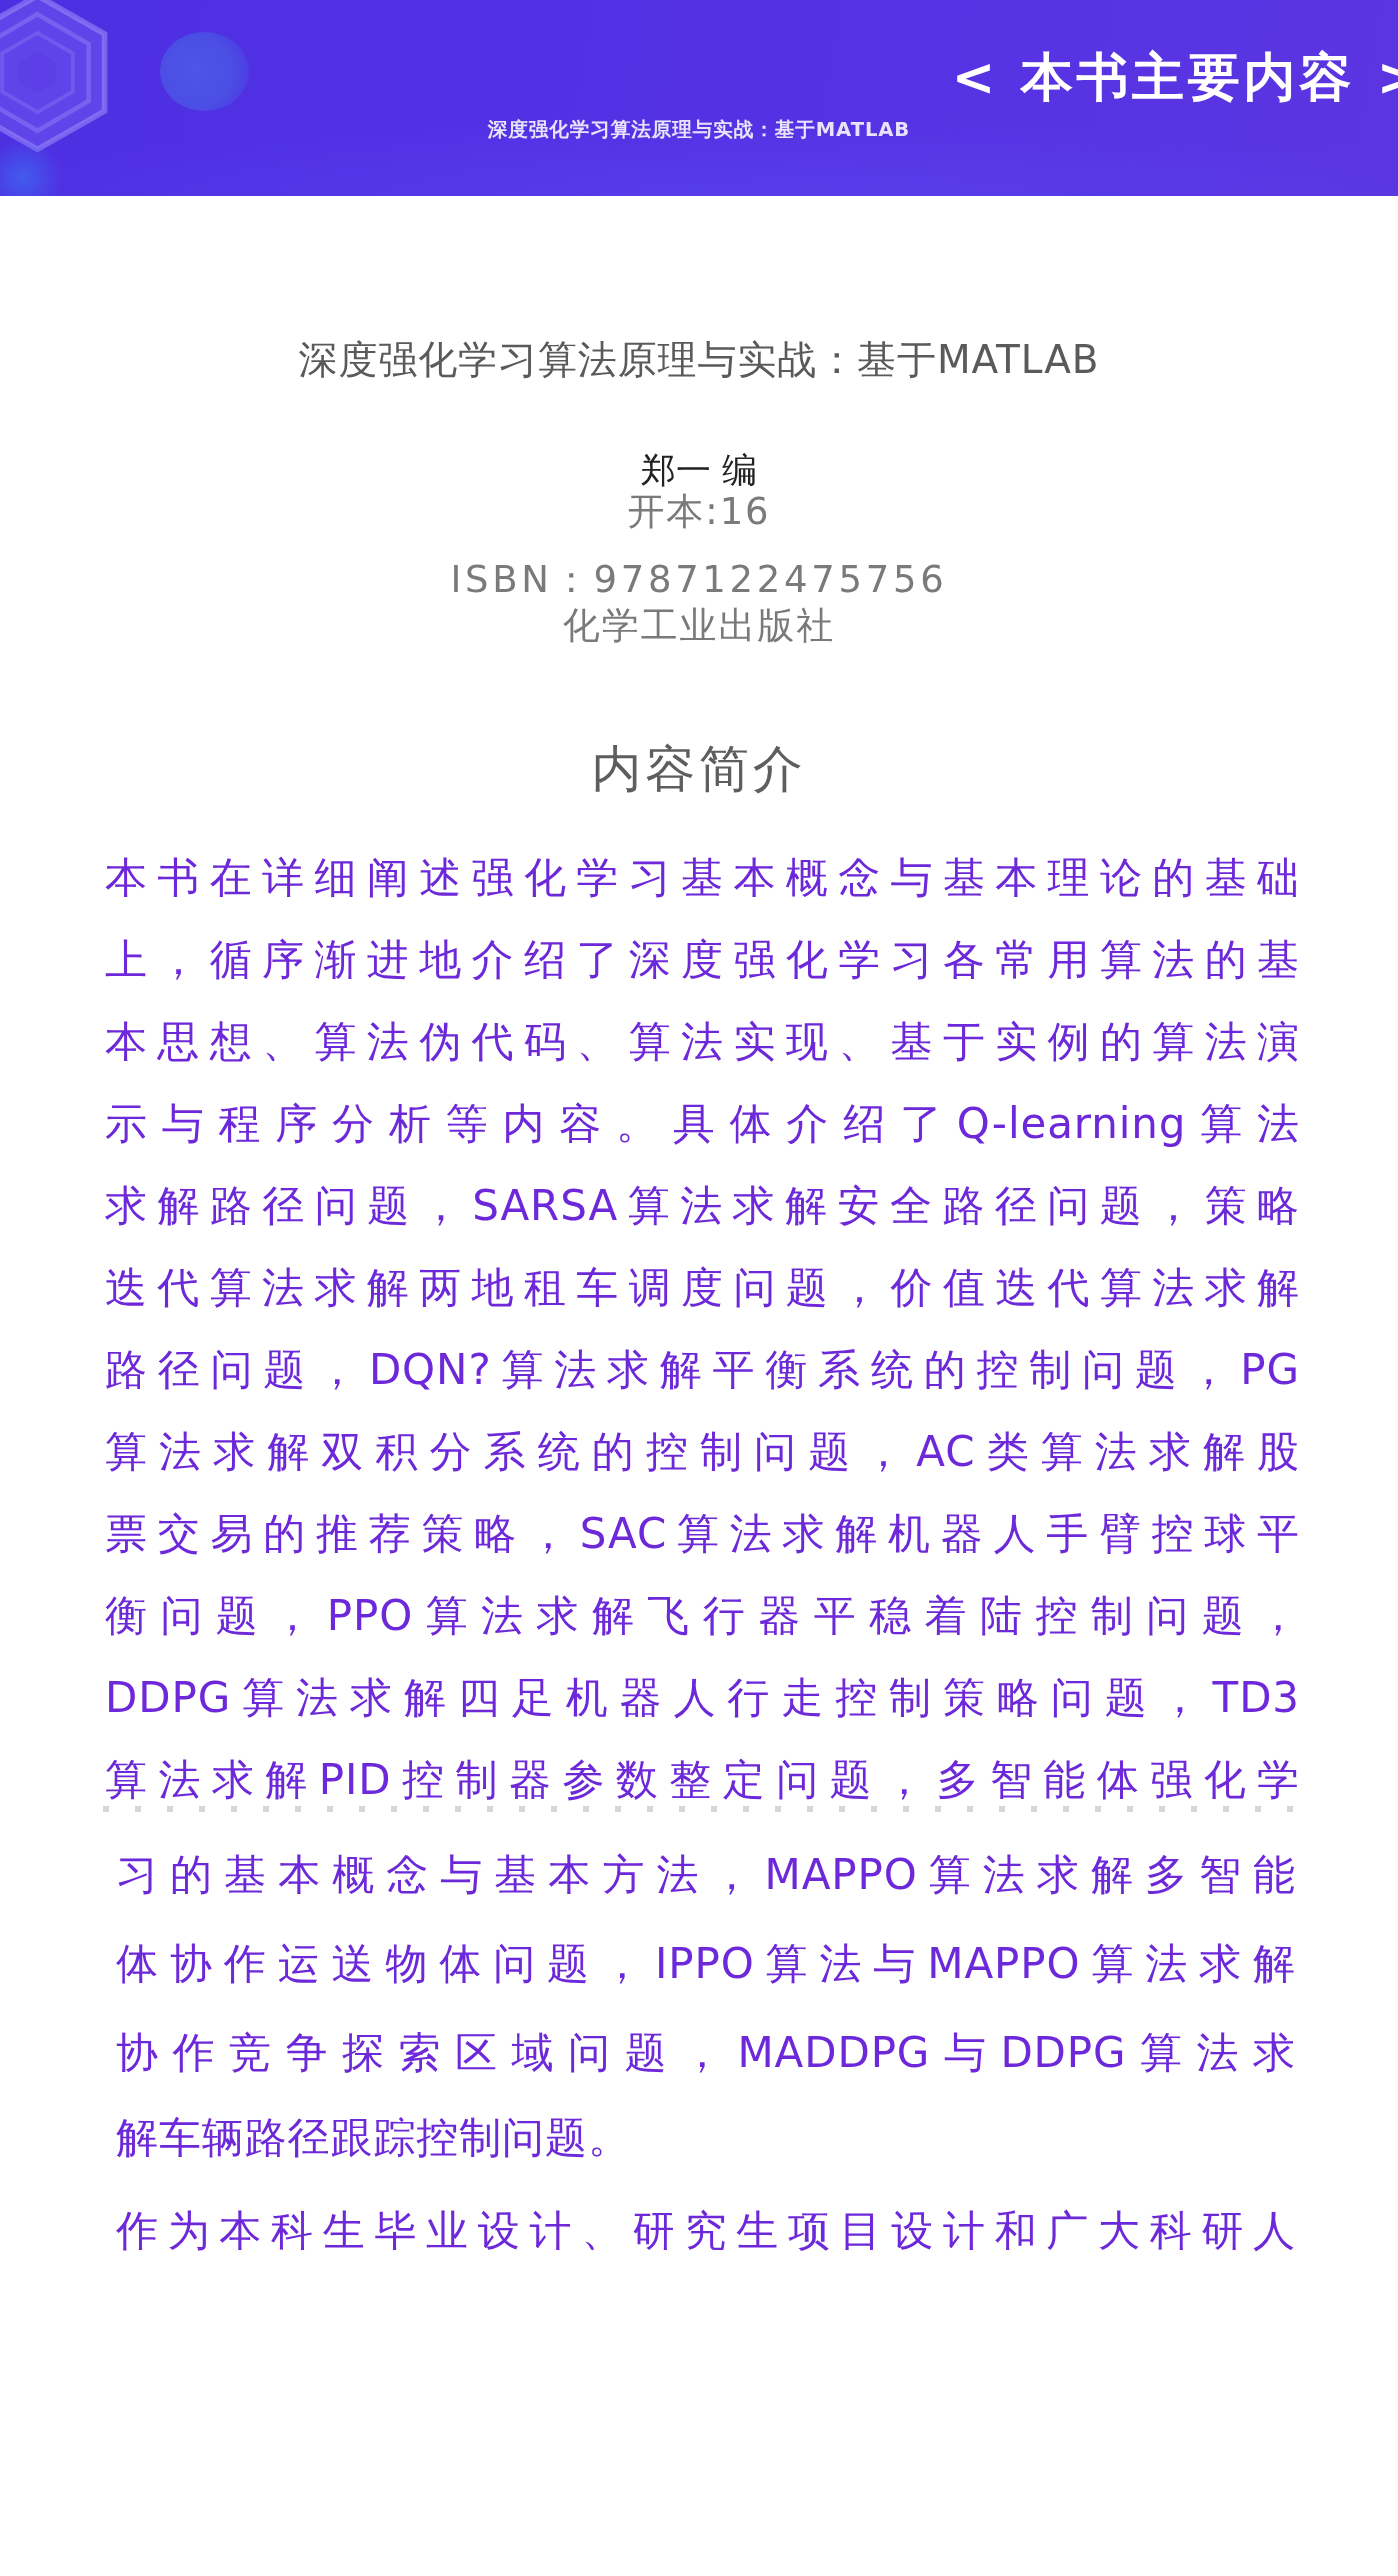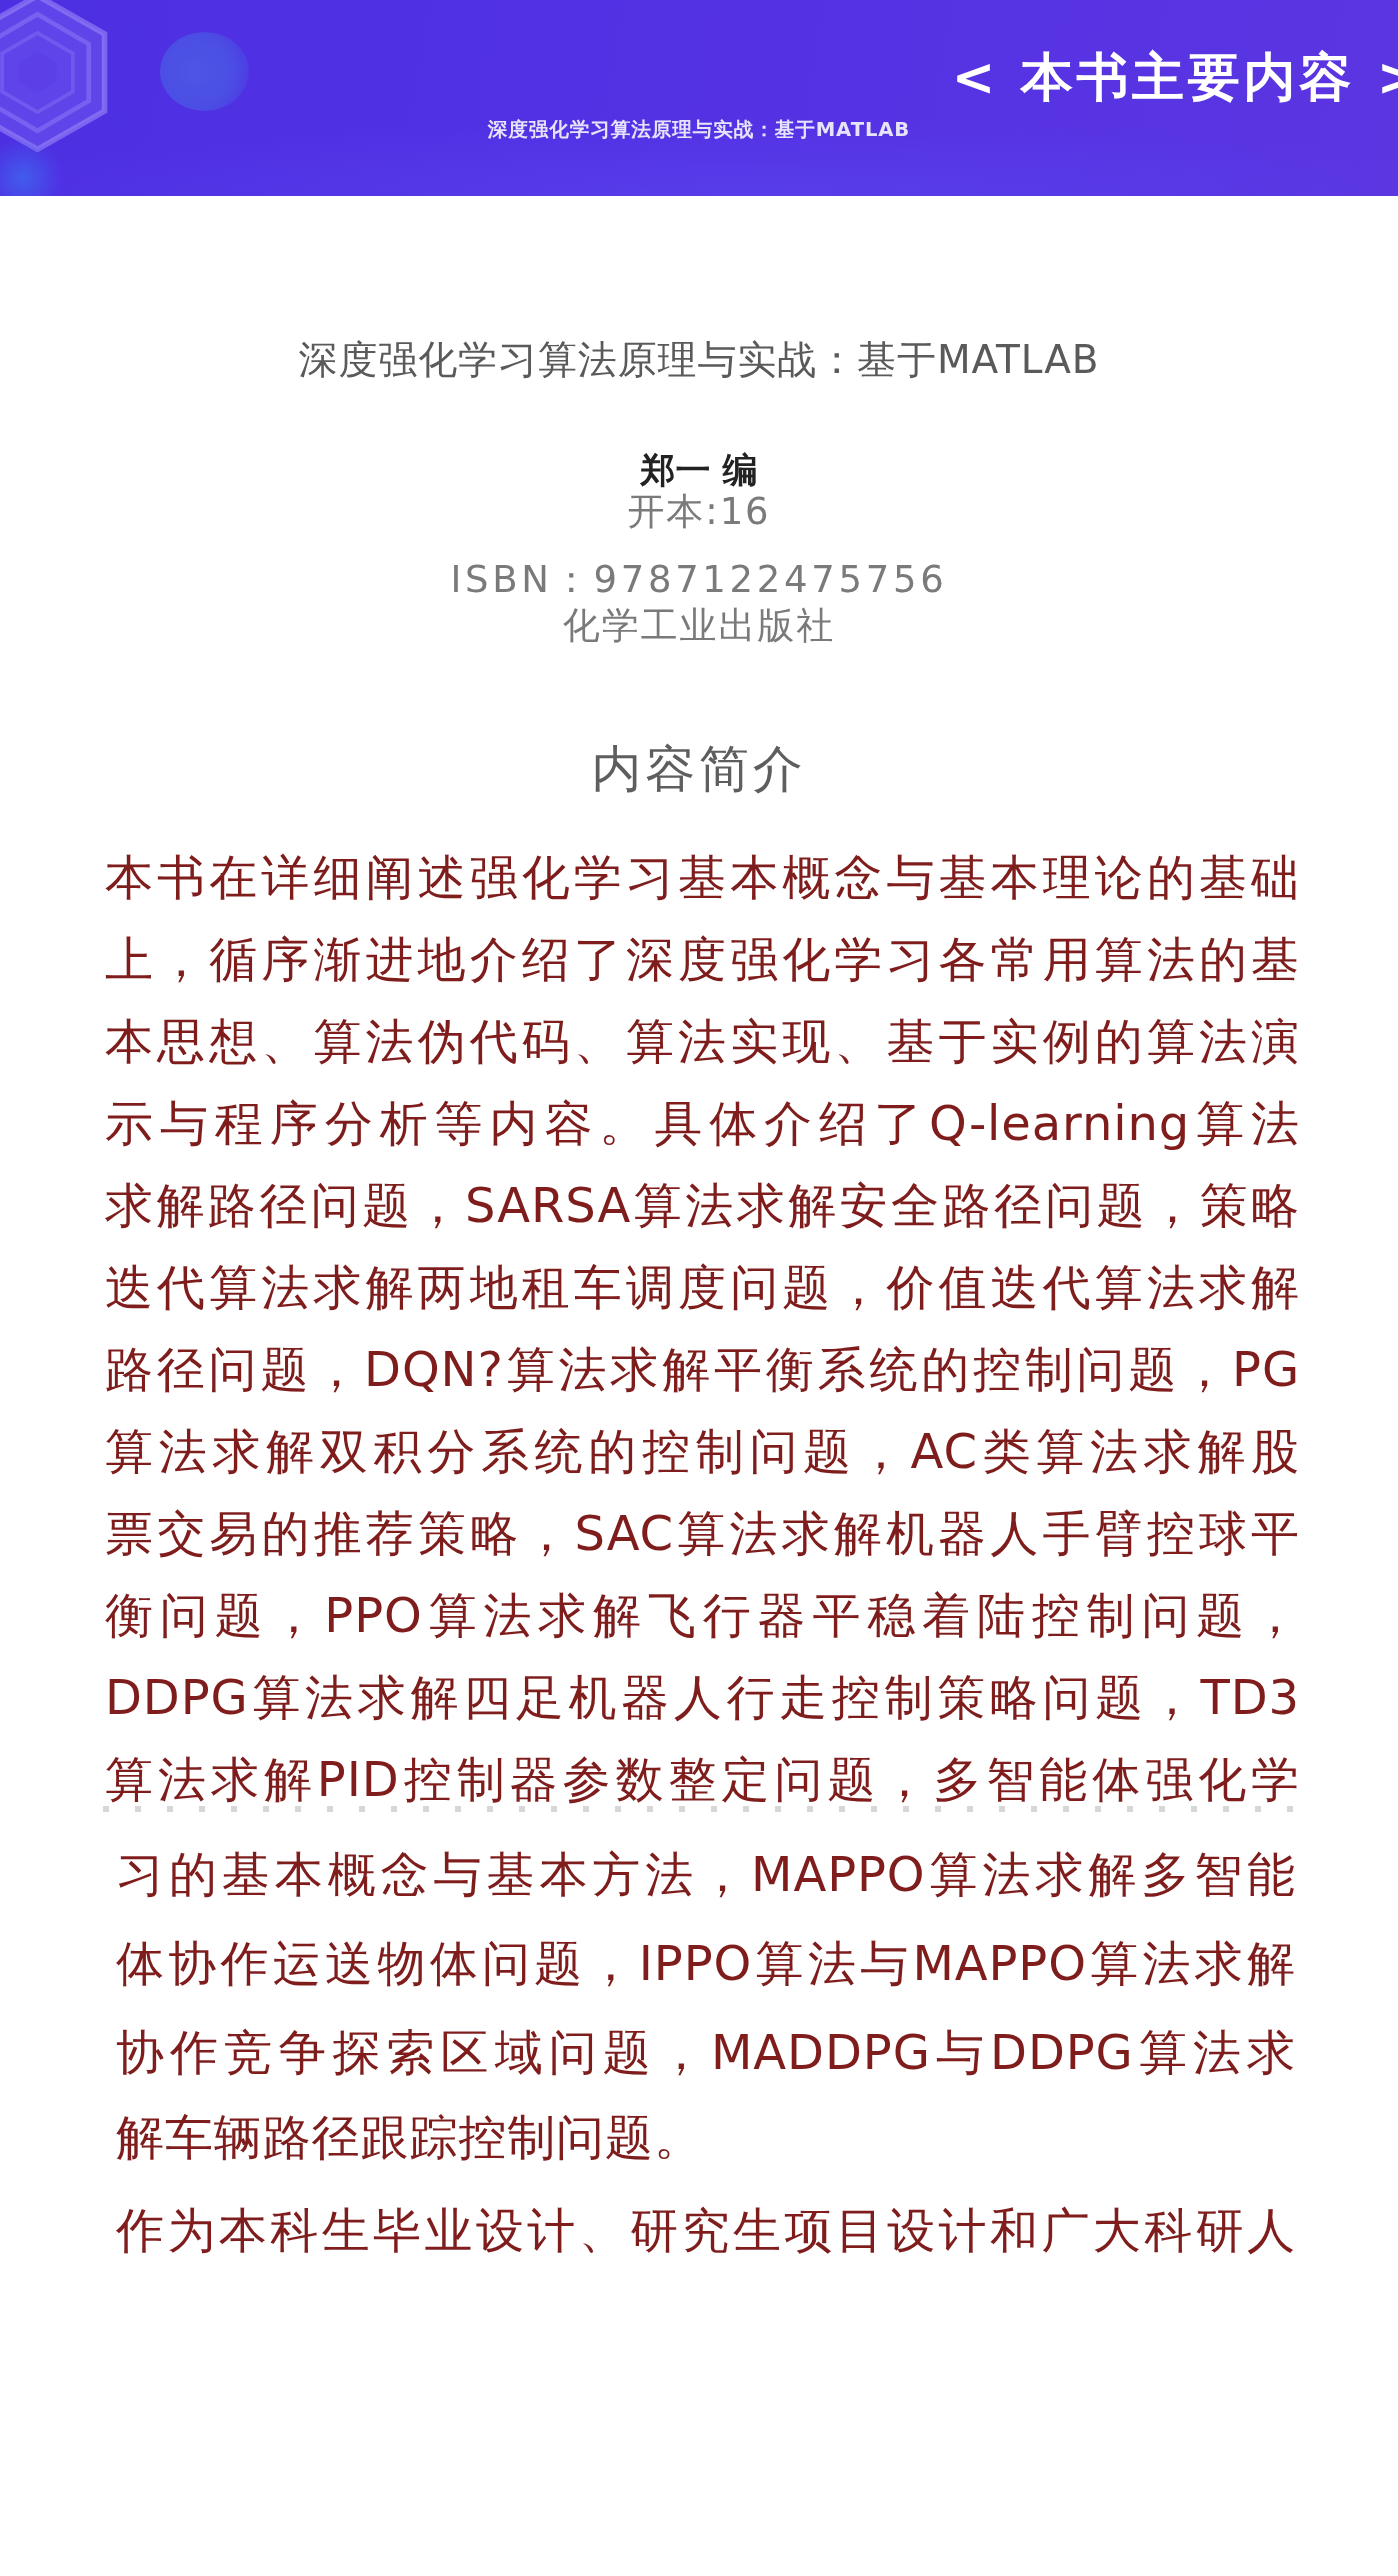--- a/index.html
+++ b/index.html
@@ -79,21 +79,21 @@
       line-height: 52px;
       letter-spacing: 0.9px;
     }
     .book-author {
       position: absolute;
       left: 0; width: 1398px;
       top: 446px;
       text-align: center;
       color: #222222;
       font-size: 35px;
-      font-weight: bold;
+      font-weight: normal;
       line-height: 48px;
     }
     .book-meta {
       position: absolute;
       left: 0; width: 1398px;
       text-align: center;
       color: #7a7a7a;
       font-size: 37px;
       line-height: 47px;
       letter-spacing: 1.9px;
@@ -106,22 +106,22 @@
       left: 0; width: 1398px;
       top: 737px;
       text-align: center;
       color: #5e5e5e;
       font-size: 50px;
       line-height: 65px;
       letter-spacing: 3.7px;
     }
     .para-block {
       position: absolute;
-      color: #7f1d1d;
-      font-size: 48px;
+      color: #6d28d9;
+      font-size: 42px;
       letter-spacing: 0.9px;
     }
     .para-line {
       white-space: nowrap;
       text-align: justify;
       text-align-last: justify;
       display: block;
     }
     .block-a {
       left: 105px;

